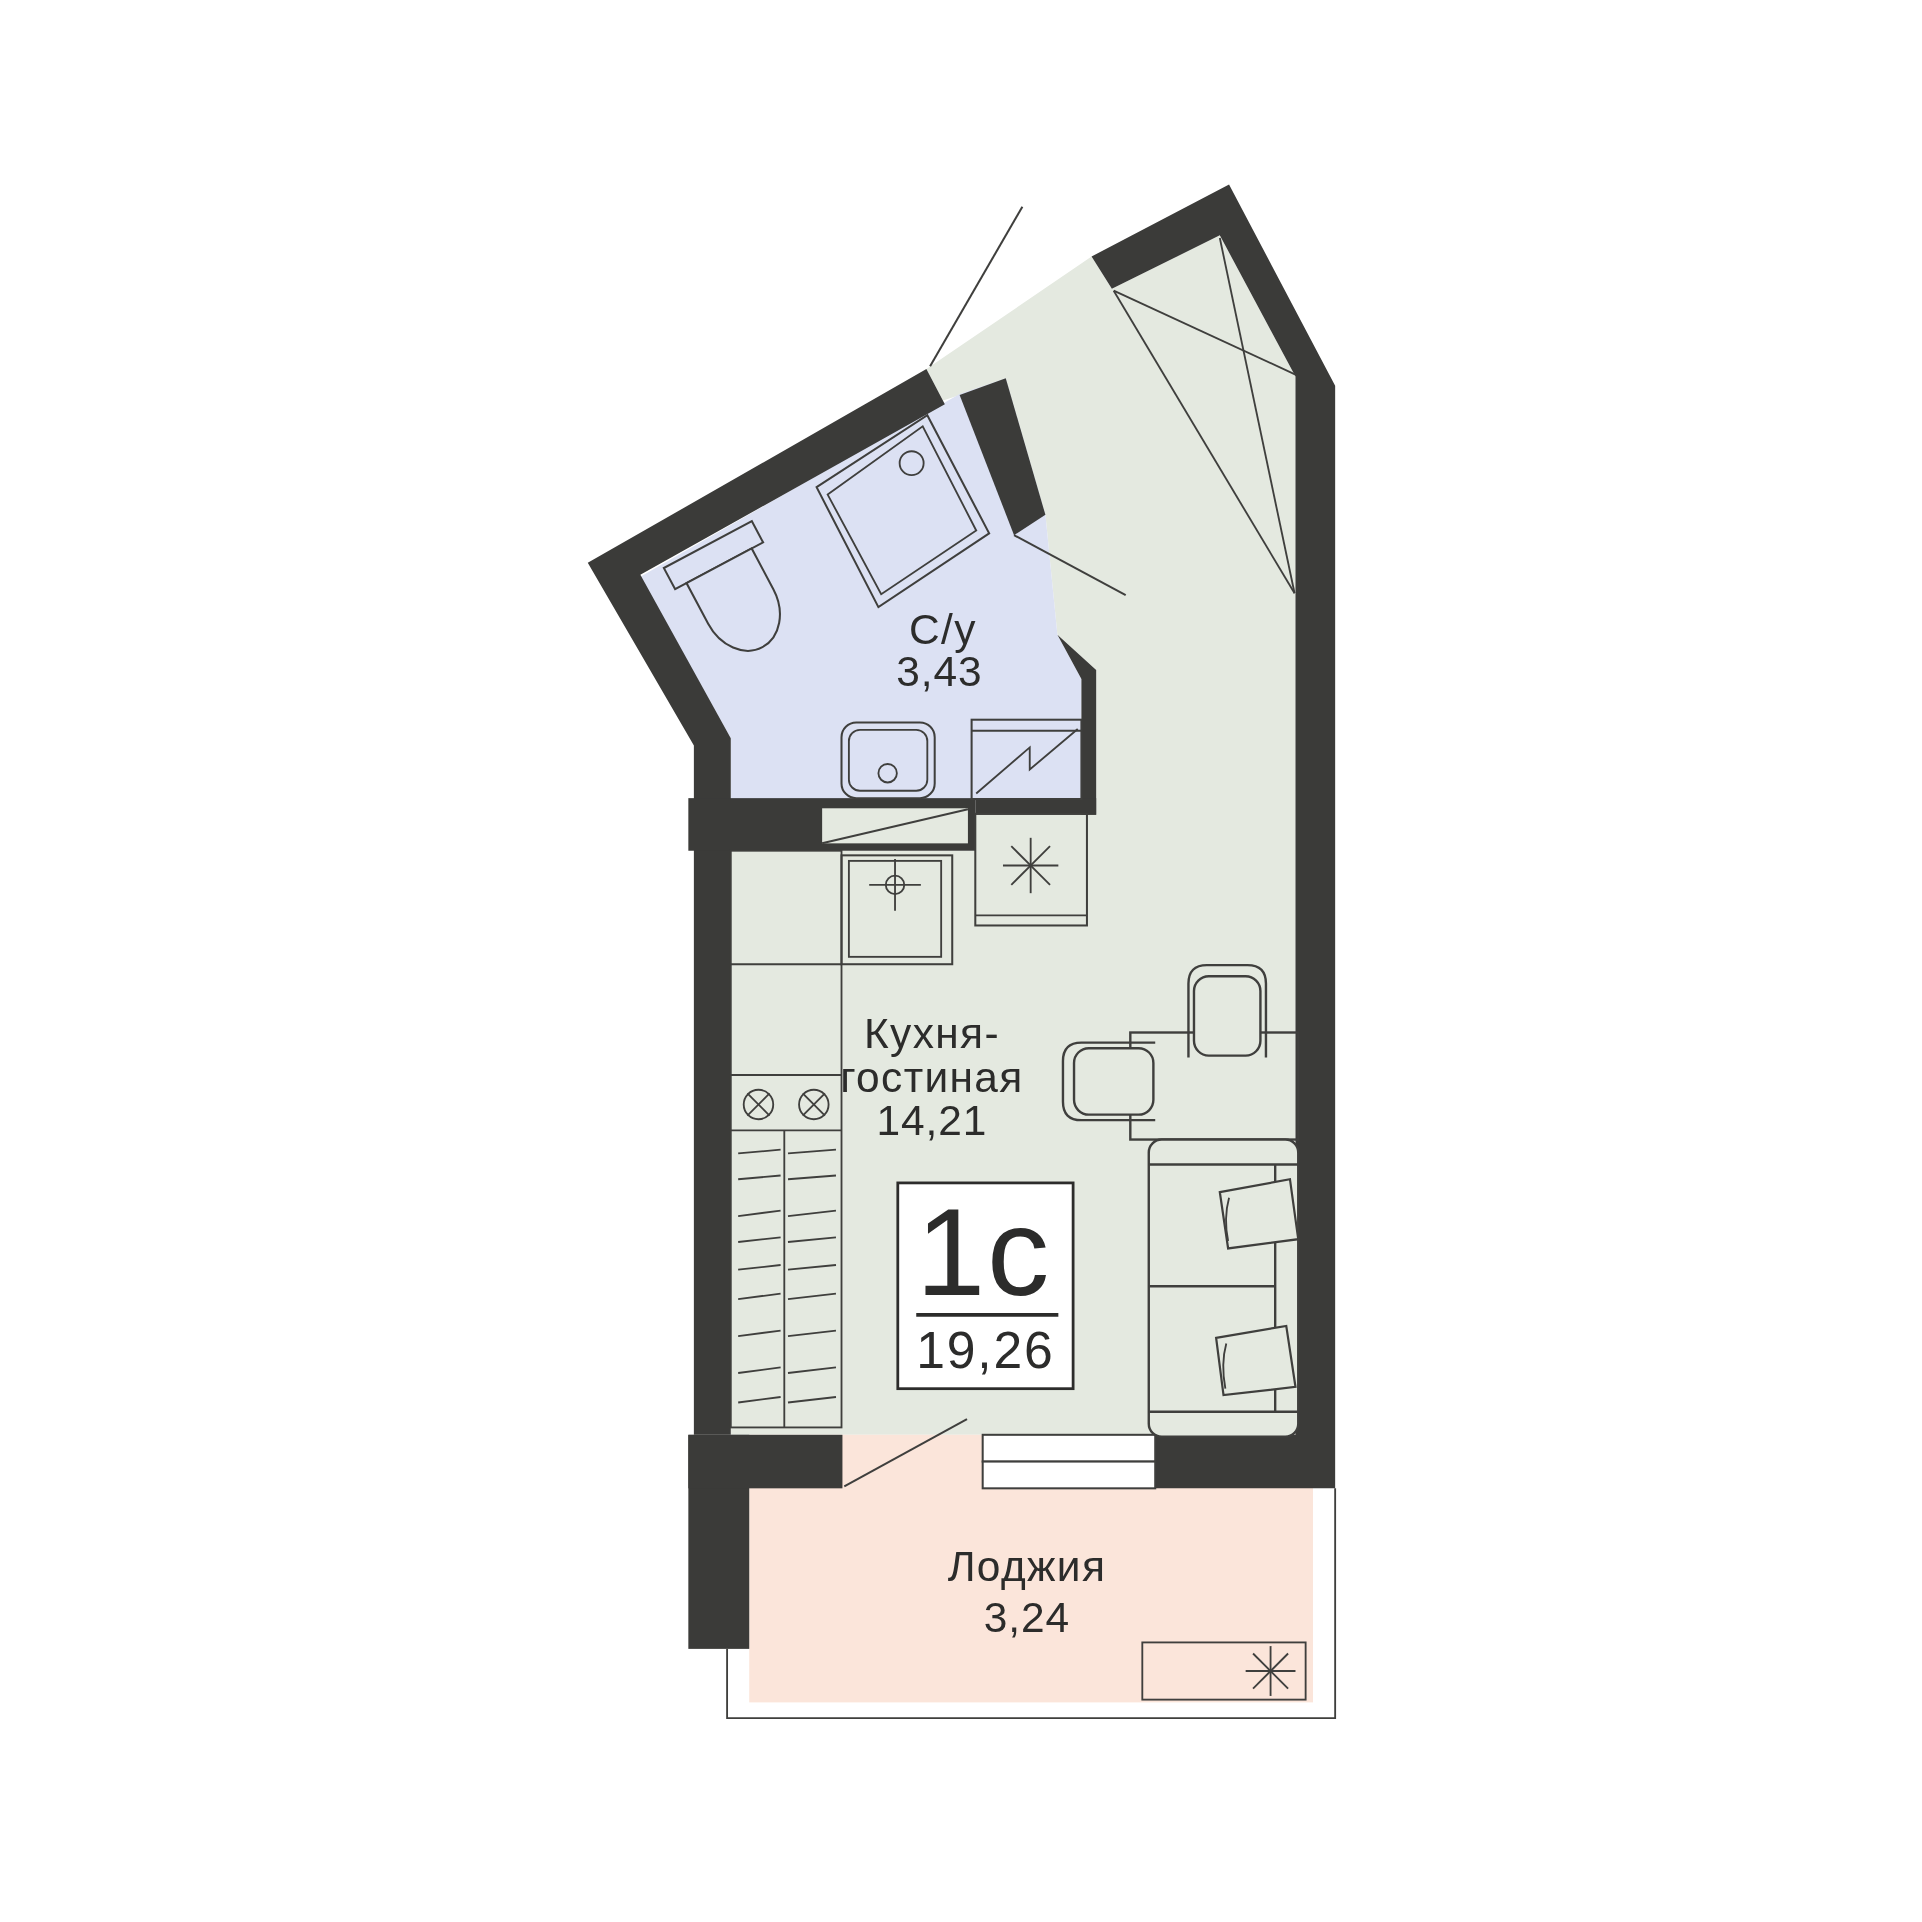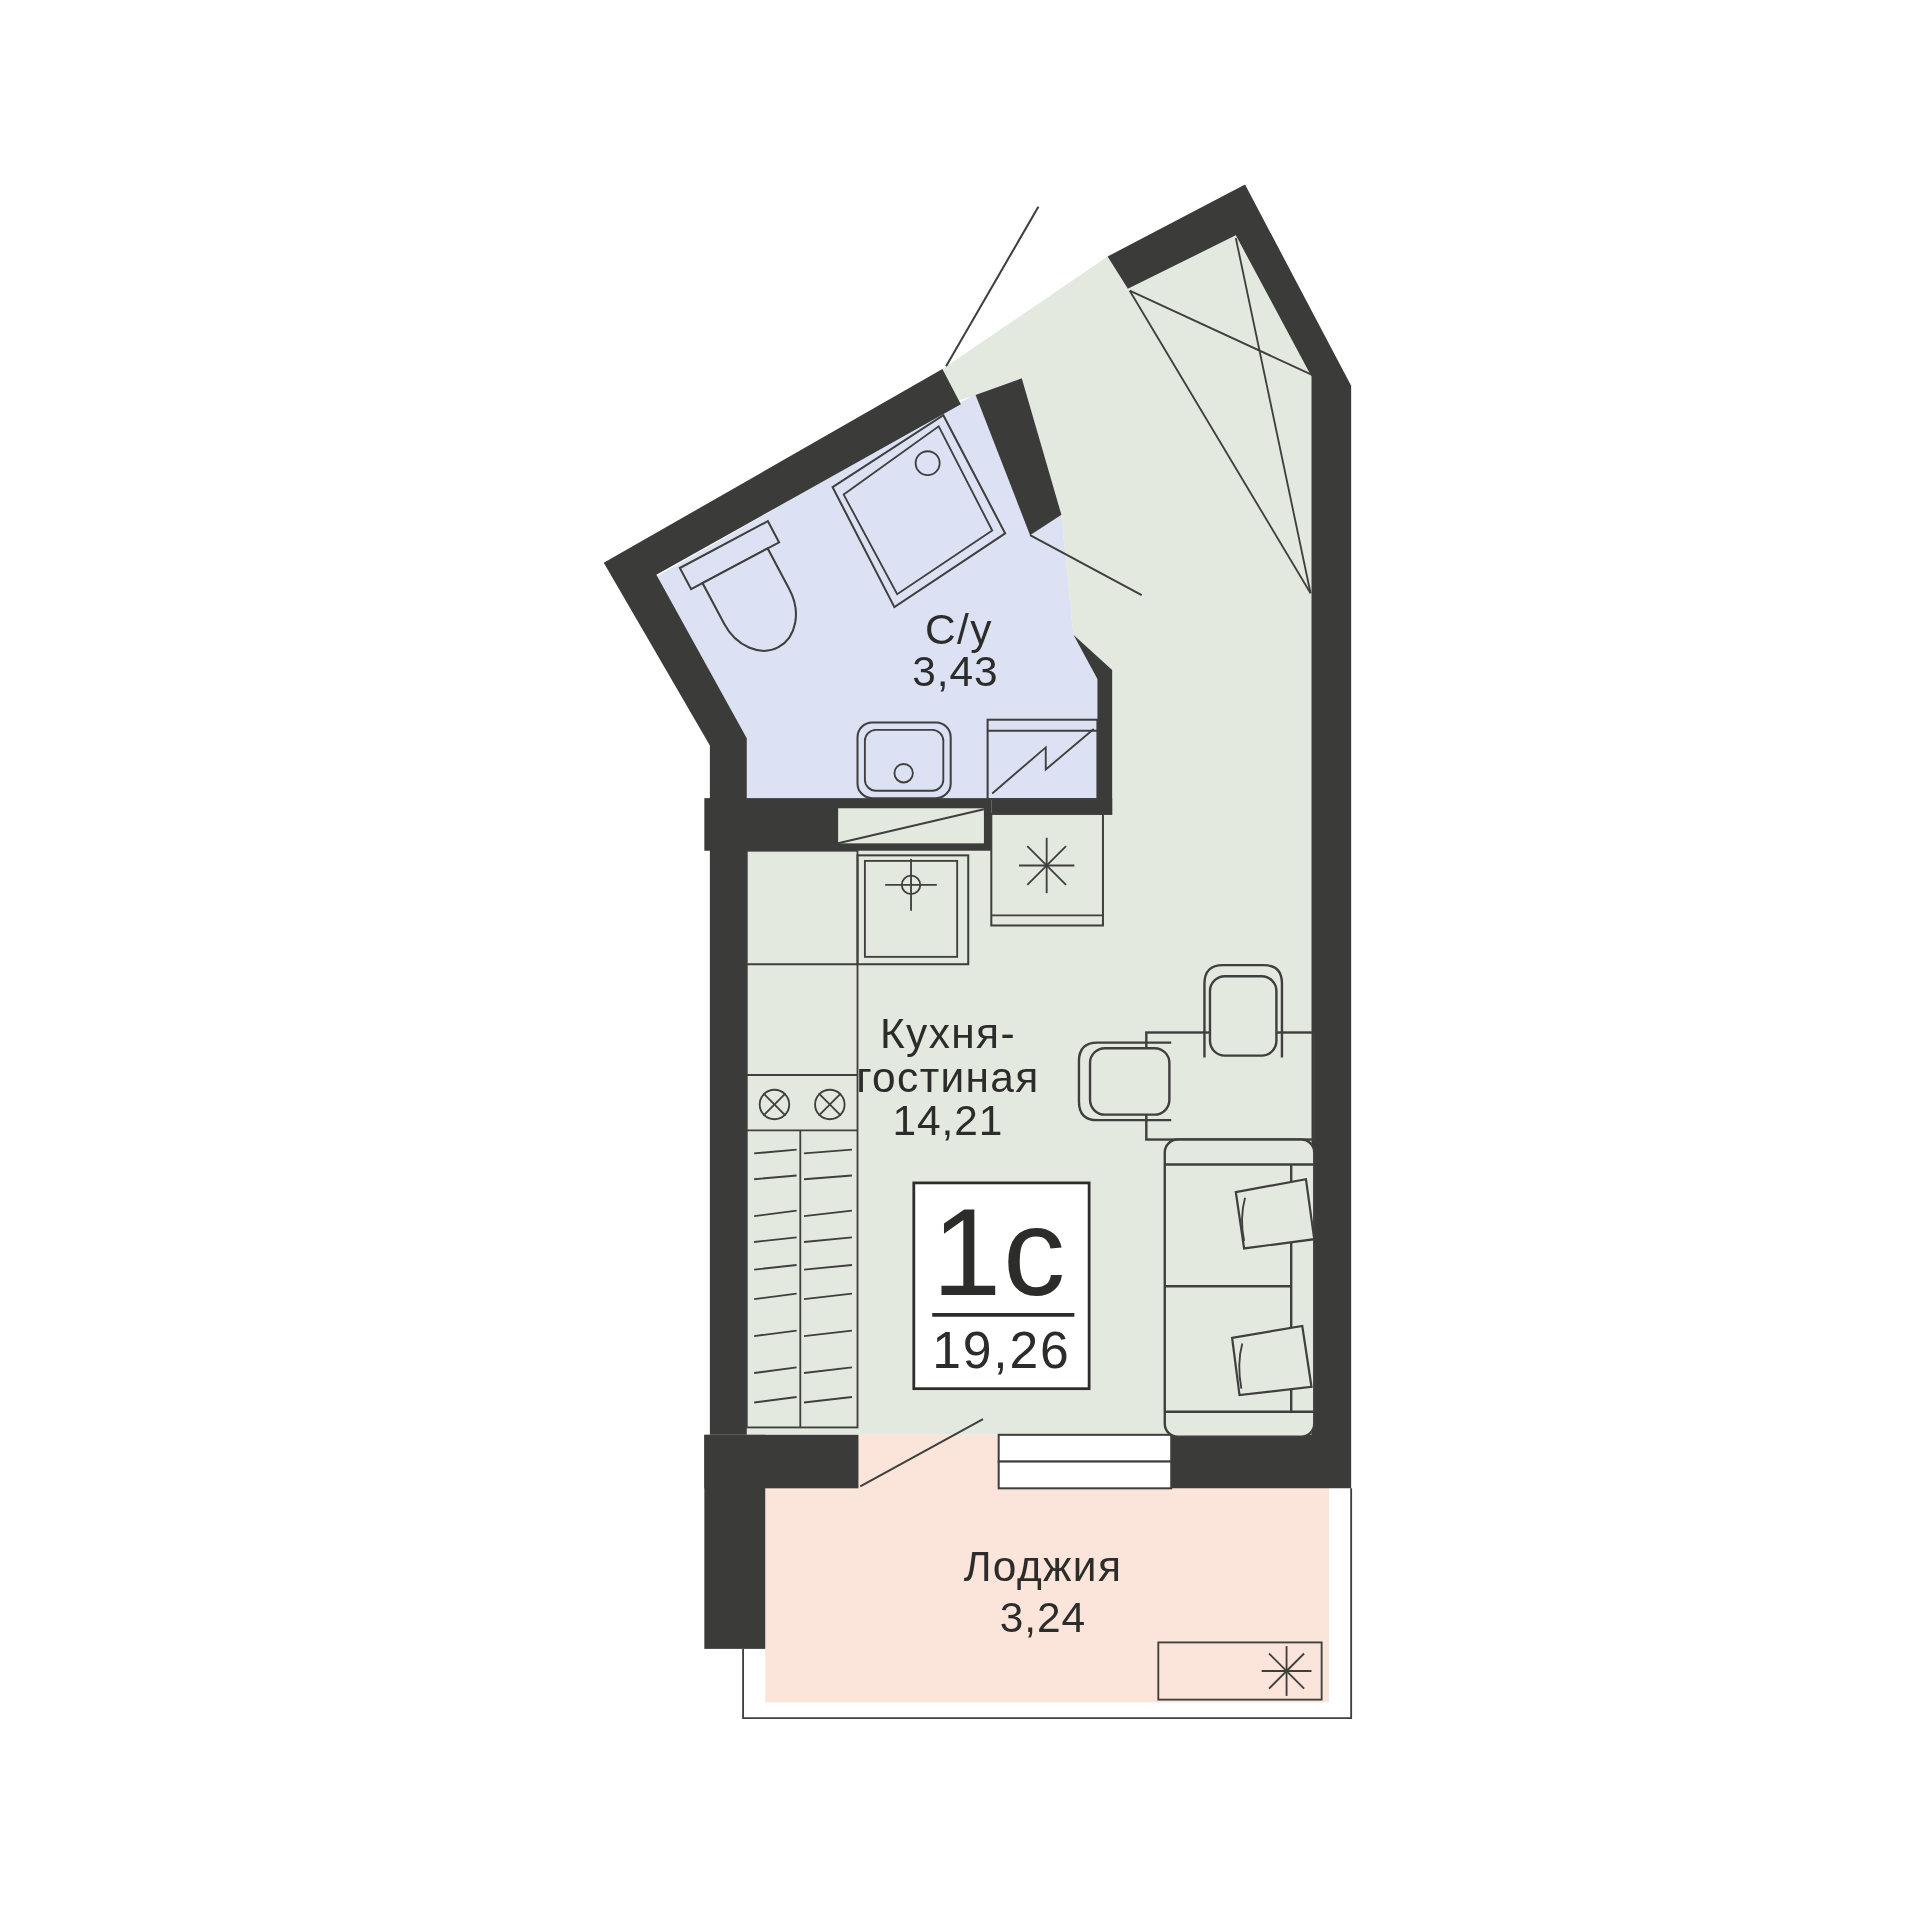--- a/index.html
+++ b/index.html
@@ -5,21 +5,21 @@
   :root{
     --wall:#3b3b39;
     --floor-main:#e4e9e0;
     --floor-bathroom:#dce1f3;
     --floor-loggia:#fbe5da;
     --line:#3f3f3d;
     --text:#2c2c2b;
     --background:#ffffff;
   }
   html,body{margin:0;padding:0;background:var(--background);}
-  .stage{width:1771px;height:1922px;background:var(--background);padding-left:16px;}
+  .stage{width:1771px;height:1922px;background:var(--background);}
   svg{display:block;}
   .wall{fill:var(--wall);stroke:none;}
   .floor-main{fill:var(--floor-main);stroke:none;}
   .floor-bath{fill:var(--floor-bathroom);stroke:none;}
   .floor-loggia{fill:var(--floor-loggia);stroke:none;}
   .thin{fill:none;stroke:var(--line);stroke-width:2.2;}
   .thin15{fill:none;stroke:var(--line);stroke-width:2;}
   .furn{fill:none;stroke:var(--line);stroke-width:2.6;}
   .furn-filled{fill:var(--floor-main);stroke:var(--line);stroke-width:2.6;}
   .furn-bath{fill:var(--floor-bathroom);stroke:var(--line);stroke-width:2.4;}

